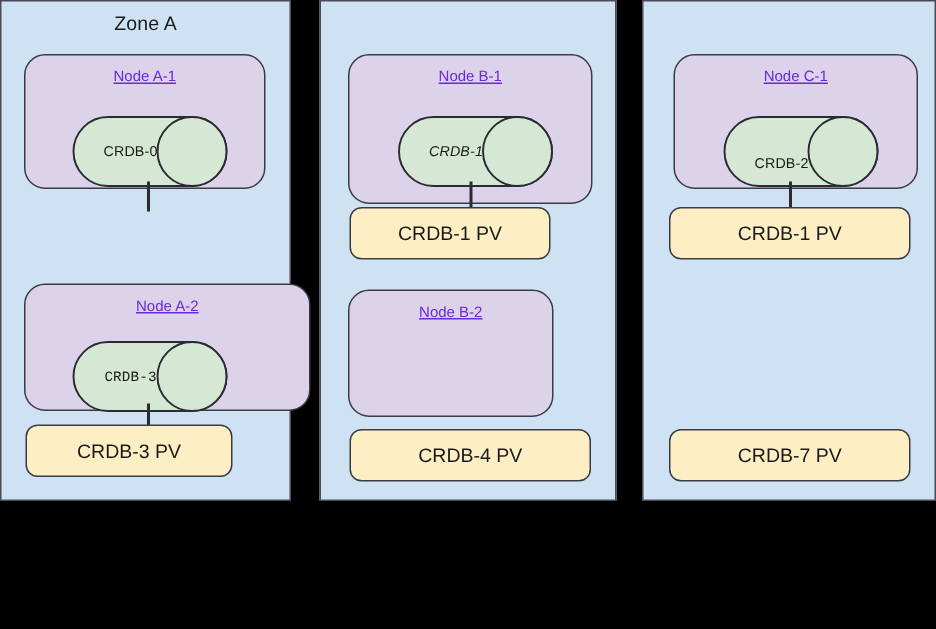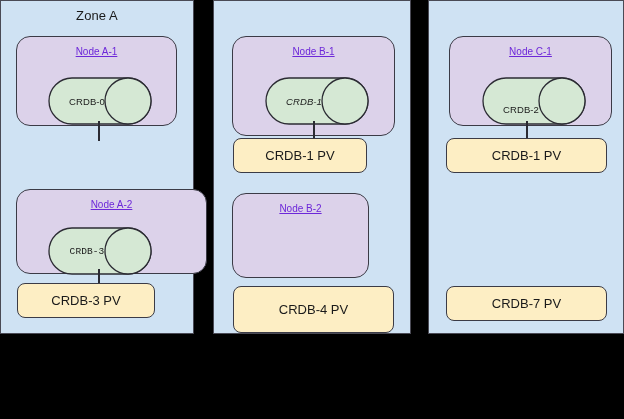--- a/index.html
+++ b/index.html
@@ -149,21 +149,21 @@
     <div class="connector" style="left:99px; top:120px; height:20px;"></div>
 
     <div class="pv" style="left:19px; top:137px; width:134px; height:35px;">
       <span>CRDB-1 PV</span>
     </div>
 
     <div class="node" style="left:18px; top:192px; width:137px; height:85px;">
       <div class="node-title">Node B-2</div>
     </div>
 
-    <div class="pv" style="left:19px; top:285px; width:161px; height:47px;">
+    <div class="pv" style="left:19px; top:285px; width:161px; height:35px;">
       <span>CRDB-4 PV</span>
     </div>
   </div>
 
   <div class="zone" style="left:428px; top:0px; width:196px; height:334px;">
 
     <div class="node" style="left:20px; top:35px; width:163px; height:90px;">
       <div class="node-title">Node C-1</div>
       <div class="cyl" style="left:32px; top:40px; width:104px; height:64px;">
         <svg width="104" height="48" viewBox="0 0 104 48">

